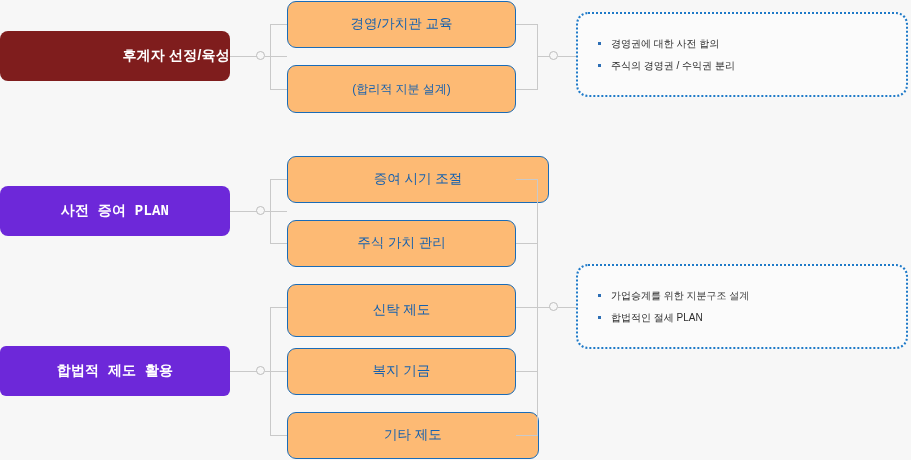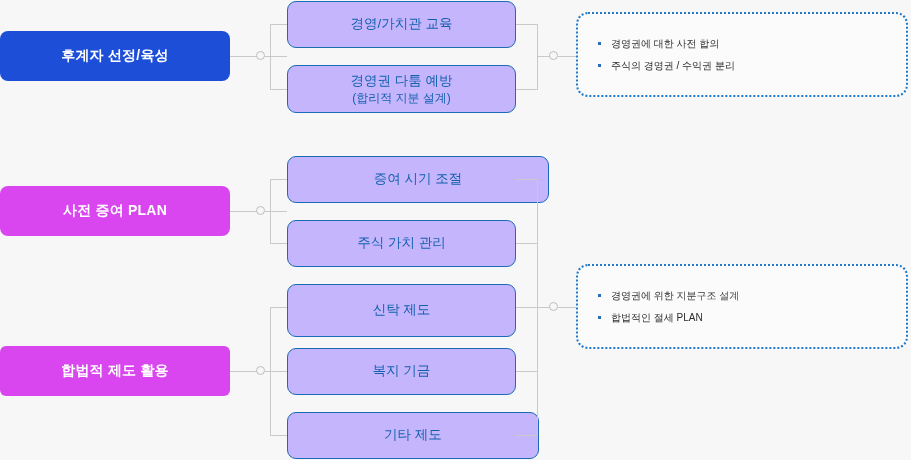--- a/index.html
+++ b/index.html
@@ -15,31 +15,31 @@
   .pill{
     position:absolute;
     display:flex;align-items:center;justify-content:center;
     border-radius:8px;
     color:#ffffff;
     font-size:14px;
     font-weight:bold;
     letter-spacing:.2px;
     box-sizing:border-box;
   }
-  .pill.dark{background:#1d4ed8;}
-  .pill.light{background:#d946ef;}
+  .pill.dark{background:#7f1d1d;justify-content:flex-end;}
+  .pill.light{background:#6d28d9;font-family:Liberation Mono, monospace;}
 
   
   .obox{
     position:absolute;
     display:flex;align-items:center;justify-content:center;
     text-align:center;
     border:1.6px solid #1a6cb8;
     border-radius:9px;
-    background:#c4b5fd;
+    background:#fdba74;
     color:#1560ae;
     font-size:13.5px;
     line-height:1.35;
     box-sizing:border-box;
   }
   .obox .sub{font-size:12px;display:block;}
 
   
   .callout{
     position:absolute;
@@ -93,21 +93,20 @@
   <div class="hline" style="left:265px;top:56px;width:22px;"></div>
   <div class="vline" style="left:270px;top:24px;height:65px;"></div>
   <div class="hline" style="left:270px;top:24px;width:17px;"></div>
   <div class="hline" style="left:270px;top:89px;width:17px;"></div>
 
   <div class="obox" style="left:287px;top:1px;width:229px;height:47px;">
     <span>경영/가치관 교육</span>
   </div>
 
   <div class="obox" style="left:287px;top:65px;width:229px;height:48px;flex-direction:column;">
-    <span>경영권 다툼 예방</span>
     <span class="sub">(합리적 지분 설계)</span>
   </div>
 
   <div class="hline" style="left:516px;top:24px;width:22px;"></div>
   <div class="hline" style="left:516px;top:89px;width:22px;"></div>
   <div class="vline" style="left:537px;top:24px;height:65px;"></div>
   <div class="hline" style="left:537px;top:56px;width:13px;"></div>
   <div class="node" style="left:549px;top:51px;"></div>
   <div class="hline" style="left:558px;top:56px;width:19px;"></div>
 
@@ -165,18 +164,18 @@
   <div class="hline" style="left:516px;top:307px;width:22px;"></div>
   <div class="hline" style="left:516px;top:371px;width:22px;"></div>
   <div class="hline" style="left:516px;top:435px;width:22px;"></div>
   <div class="vline" style="left:537px;top:179px;height:256px;"></div>
   <div class="hline" style="left:537px;top:307px;width:13px;"></div>
   <div class="node" style="left:549px;top:302px;"></div>
   <div class="hline" style="left:558px;top:307px;width:19px;"></div>
 
   <div class="callout" style="left:576px;top:264px;width:332px;height:85px;">
     <ul style="margin-top:19px;margin-left:18px;">
-      <li><span>경영권에 위한 </span><span class="hl">지분구조 설계</span></li>
+      <li><span>가업승계를 위한 </span><span class="hl">지분구조 설계</span></li>
       <li><span>합법적인 절세 PLAN</span></li>
     </ul>
   </div>
 
 </div>
 
 </body></html>

